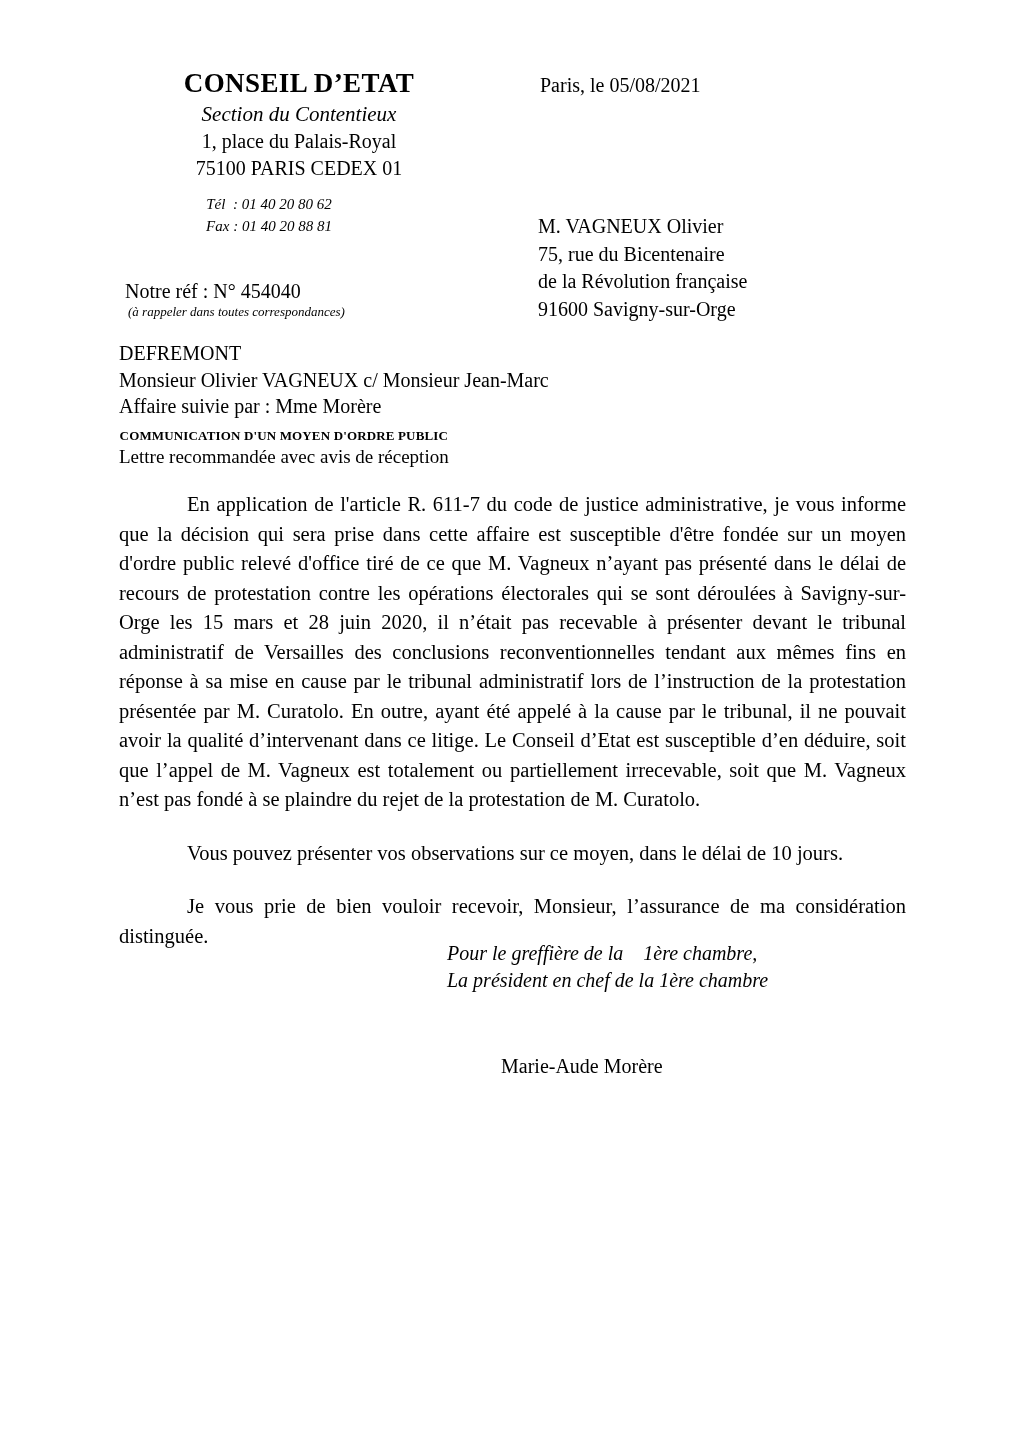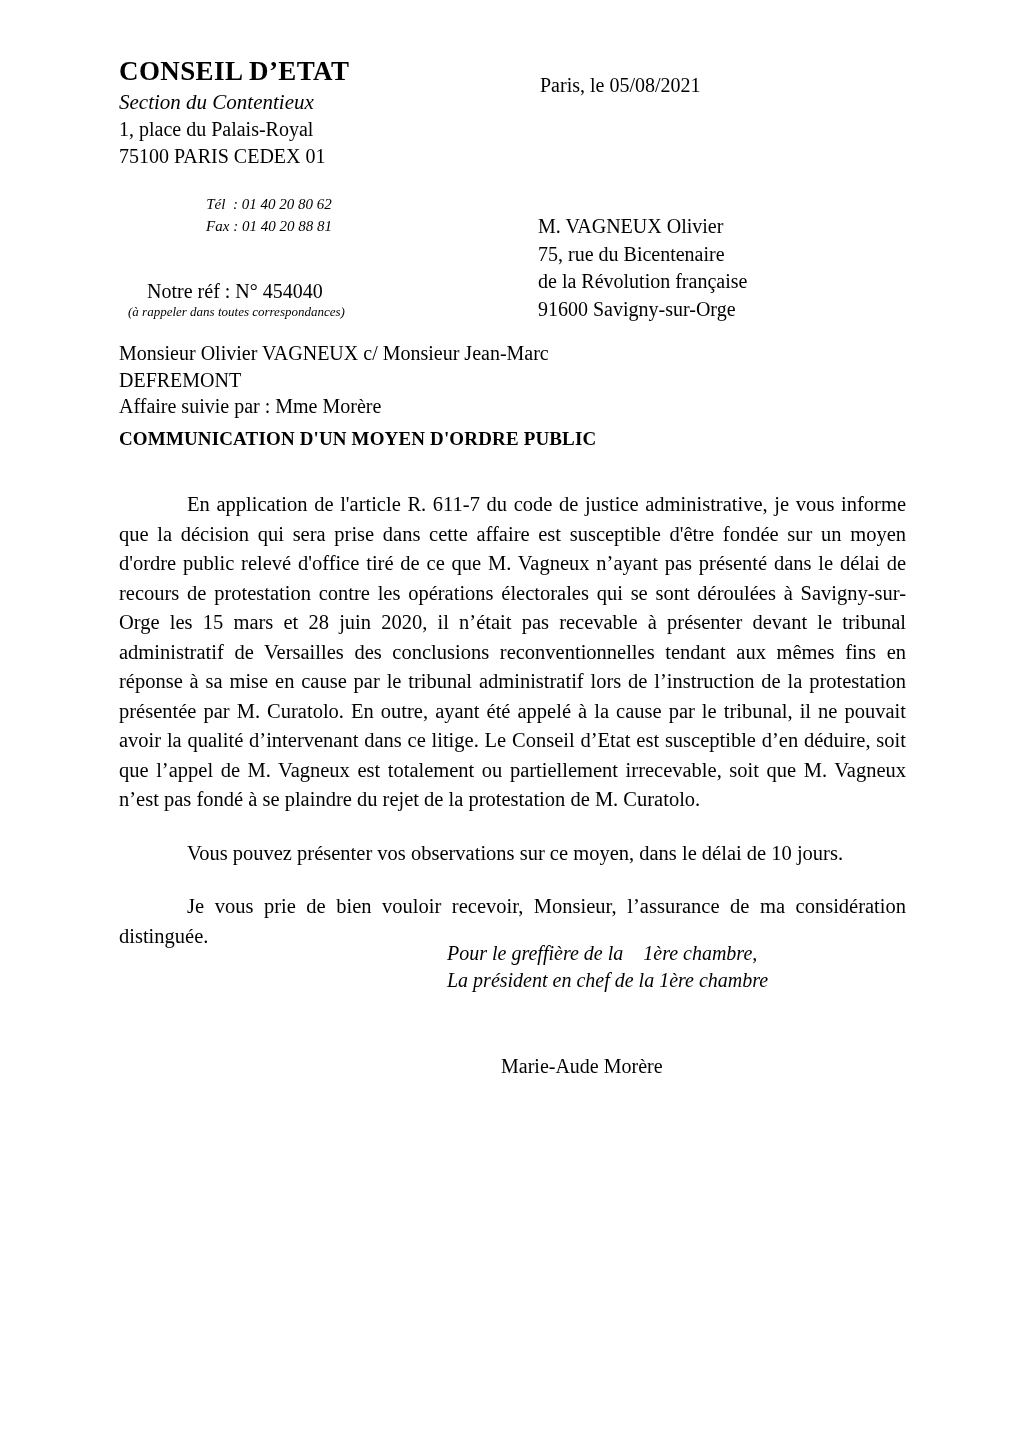--- a/index.html
+++ b/index.html
@@ -16,23 +16,23 @@
     width: 1024px;
     height: 1448px;
     background: #ffffff;
     overflow: hidden;
   }
 
   
   .letterhead {
     position: absolute;
     left: 119px;
-    top: 56px;
+    top: 68px;
     width: 360px;
-    text-align: left;
+    text-align: center;
   }
   .org-name {
     font-size: 27px;
     font-weight: bold;
     letter-spacing: 0.4px;
     line-height: 1.12;
     white-space: nowrap;
   }
   .org-section {
     font-size: 21px;
@@ -77,21 +77,20 @@
     font-size: 20px;
     line-height: 1.38;
   }
   .recipient div { white-space: nowrap; }
 
   
   .reference {
     position: absolute;
     left: 125px;
     top: 280px;
-    text-align: center;
   }
   .ref-main {
     font-size: 20px;
     white-space: nowrap;
   }
   .ref-note {
     font-size: 13px;
     font-style: italic;
     margin-top: 1px;
     margin-left: 3px;
@@ -108,21 +107,21 @@
   }
   .case-info div { white-space: nowrap; }
 
   
   .subject {
     position: absolute;
     left: 119px;
     top: 428px;
   }
   .subject-title {
-    font-size: 19px;
+    font-size: 13px;
     font-weight: bold;
     letter-spacing: 0.15px;
     white-space: nowrap;
     text-align: center;
   }
   .subject-sub {
     font-size: 19px;
     margin-top: 2px;
     white-space: nowrap;
   }
@@ -191,27 +190,28 @@
     <div>de la Révolution française</div>
     <div>91600 Savigny-sur-Orge</div>
   </div>
 
   <div class="reference">
     <div class="ref-main">Notre réf : N° 454040</div>
     <div class="ref-note">(à rappeler dans toutes correspondances)</div>
   </div>
 
   <div class="case-info">
+    <div>DEFREMONT</div>
     <div>Monsieur Olivier VAGNEUX c/ Monsieur Jean-Marc</div>
-    <div>DEFREMONT</div>
     <div>Affaire suivie par : Mme Morère</div>
   </div>
 
   <div class="subject">
     <div class="subject-title">COMMUNICATION D'UN MOYEN D'ORDRE PUBLIC</div>
+    <div class="subject-sub">Lettre recommandée avec avis de réception</div>
   </div>
 
   <div class="body">
     <div class="para">En application de l'article R. 611-7 du code de justice administrative, je vous informe que la décision qui sera prise dans cette affaire est susceptible d'être fondée sur un moyen d'ordre public relevé d'office tiré de ce que M. Vagneux n’ayant pas présenté dans le délai de recours de protestation contre les opérations électorales qui se sont déroulées à Savigny-sur-Orge les 15 mars et 28 juin 2020, il n’était pas recevable à présenter devant le tribunal administratif de Versailles des conclusions reconventionnelles tendant aux mêmes fins en réponse à sa mise en cause par le tribunal administratif lors de l’instruction de la protestation présentée par M. Curatolo. En outre, ayant été appelé à la cause par le tribunal, il ne pouvait avoir la qualité d’intervenant dans ce litige. Le Conseil d’Etat est susceptible d’en déduire, soit que l’appel de M. Vagneux est totalement ou partiellement irrecevable, soit que M. Vagneux n’est pas fondé à se plaindre du rejet de la protestation de M. Curatolo.</div>
     <div class="para">Vous pouvez présenter vos observations sur ce moyen, dans le délai de 10 jours.</div>
     <div class="para">Je vous prie de bien vouloir recevoir, Monsieur, l’assurance de ma considération distinguée.</div>
   </div>
 
   <div class="signature">
     <div>Pour le greffière de la    1ère chambre,</div>

